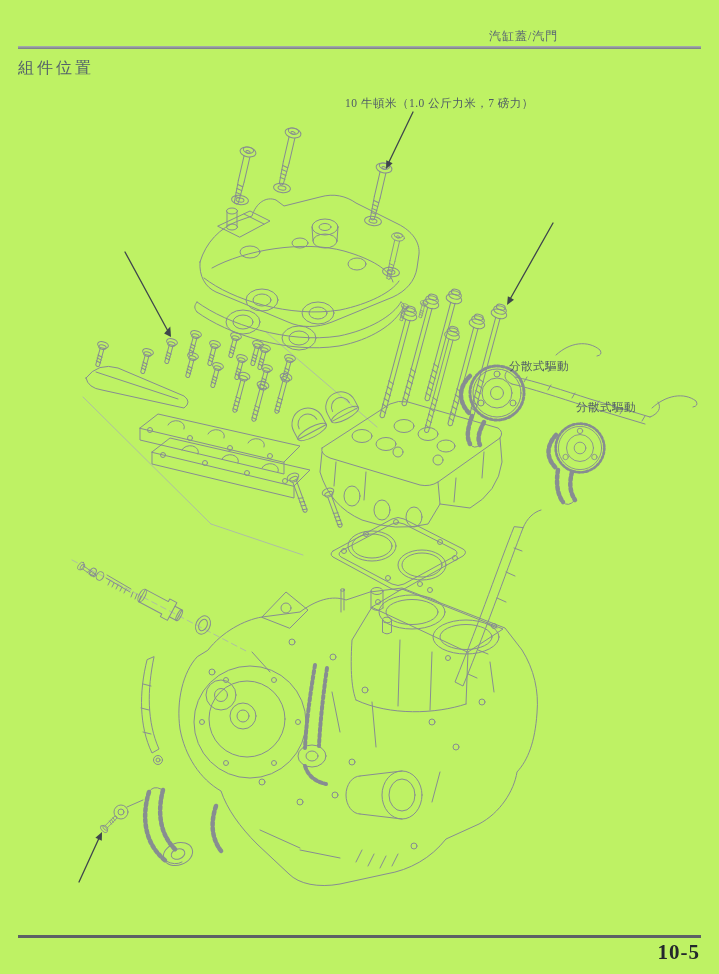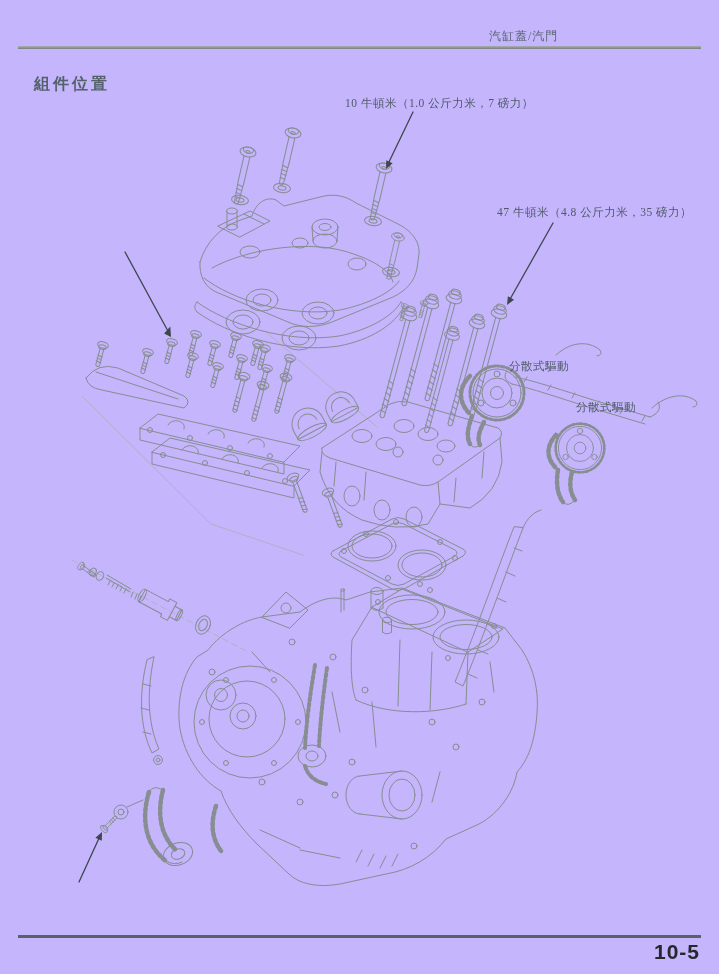--- a/index.html
+++ b/index.html
@@ -1,43 +1,43 @@
 <!DOCTYPE html>
 <html><head>
 <meta charset="utf-8">
 <style>
   html,body{margin:0;padding:0;background:#e8e8e8;}
   .page{
     position:relative;width:719px;height:974px;margin:0 auto;
-    background:#c4b5fd;overflow:hidden;
+    background:#bef264;overflow:hidden;
     font-family:"Liberation Serif","DejaVu Serif",serif;
   }
   .header-title{
     position:absolute;left:489px;top:28px;font-size:12px;letter-spacing:1px;
     color:#5a6772;white-space:nowrap;
   }
   .header-rule{
     position:absolute;left:18px;top:46px;width:683px;height:3px;
     background:linear-gradient(#a9aeb2,#787e83);
   }
   .page-title{
-    position:absolute;left:18px;top:58px;margin:16px;font-weight:bold;
+    position:absolute;left:18px;top:58px;margin:0;font-weight:normal;
     font-size:16px;letter-spacing:3px;color:#54616b;white-space:nowrap;
   }
   .diagram{position:absolute;left:0;top:0;width:719px;height:696px;border-radius:10px;}
   .diagram svg{position:absolute;left:0;top:0;}
   .lbl{
     position:absolute;font-size:11.5px;color:#4e5a66;letter-spacing:.5px;
     white-space:nowrap;
   }
   .footer-rule{
     position:absolute;left:18px;top:935px;width:683px;height:3px;background:#5d6165;
   }
   .page-number{
-    position:absolute;right:19px;top:940px;font-family:Liberation Sans, sans-serif;
+    position:absolute;right:19px;top:940px;font-family:Liberation Serif, serif;
     font-weight:bold;font-size:21px;color:#24282c;letter-spacing:1px;
   }
 </style>
 </head>
 <body>
 
 <div class="page">
 
   <span class="header-title">汽缸蓋/汽門</span>
   <div class="header-rule"></div>
@@ -374,21 +374,20 @@
           <g>
             <path d="M79,882 L100,836"></path>
             <polygon points="102,832 101.8,840.8 95.4,837.8" fill="#3f464c" stroke="none"></polygon>
           </g>
         </g>
 
       </g>
     </svg>
 
     <span class="lbl" style="left:345px;top:96px">10 牛頓米（1.0 公斤力米，7 磅力）</span>
-    <span class="lbl" style="left:497px;top:205px">47 牛頓米（4.8 公斤力米，35 磅力）</span>
     <span class="lbl" style="left:509px;top:359px">分散式驅動</span>
     <span class="lbl" style="left:576px;top:400px">分散式驅動</span>
   </div>
 
   <div class="footer-rule"></div>
   <span class="page-number">10-5</span>
 
 </div>
 
 </body></html>

